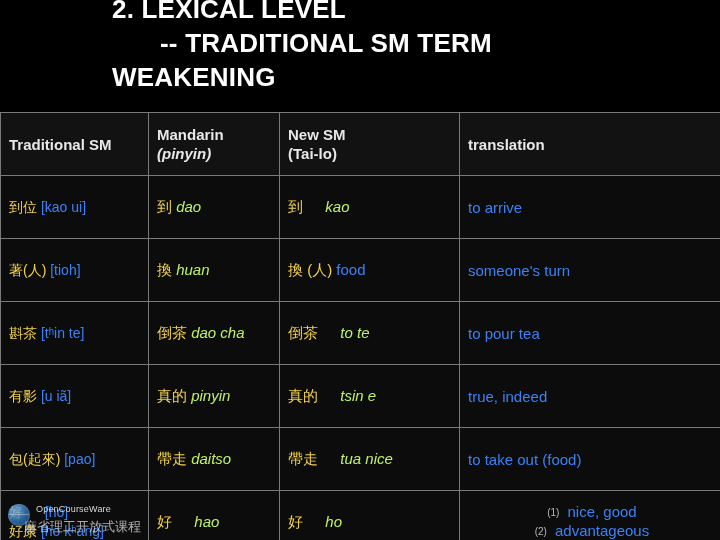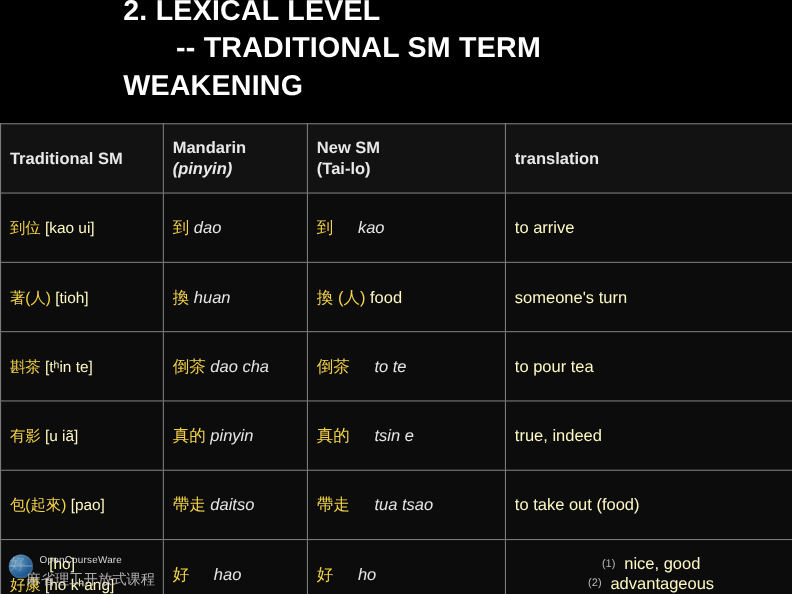--- a/index.html
+++ b/index.html
@@ -65,22 +65,22 @@
   }
   thead th .sub{display:block;font-weight:bold;}
   thead th .pin{font-style:italic;}
 
   tbody td{
     height:50px;
     font-size:15px;
     background:#0c0c0c;
   }
   .han{color:#f3d24a;}
-  .romaji{font-style:italic;color:#e5e5e5;}
-  .plain{color:#fef9c3;margin-top:44px;}
+  .romaji{font-style:italic;color:#bef264;}
+  .plain{color:#3b82f6;margin-top:44px;}
   .trad{font-size:14px;color:#ededed;line-height:19px;}
   .trad .br{display:block;}
   .gap{display:inline-block;width:14px;}
   .num{
     color:#b8b8b8;font-size:10px;
     display:inline-block;width:20px;
     vertical-align:middle;
   }
   .transline{display:block;line-height:18px;text-align:center;}
 
@@ -244,21 +244,21 @@
             <span class="trad"><span class="han">包(起來)</span>
             <span class="plain">[pao]</span></span>
           </td>
           <td>
             <span class="han">帶走</span>
             <span class="romaji">daitso</span>
           </td>
           <td>
             <span class="han">帶走</span>
             <span class="gap"></span>
-            <span class="romaji">tua tsao</span>
+            <span class="romaji">tua nice</span>
           </td>
           <td>
             <span class="plain">to take out (food)</span>
           </td>
         </tr>
 
         <tr>
           <td>
             <span class="trad">
               <span class="br">

